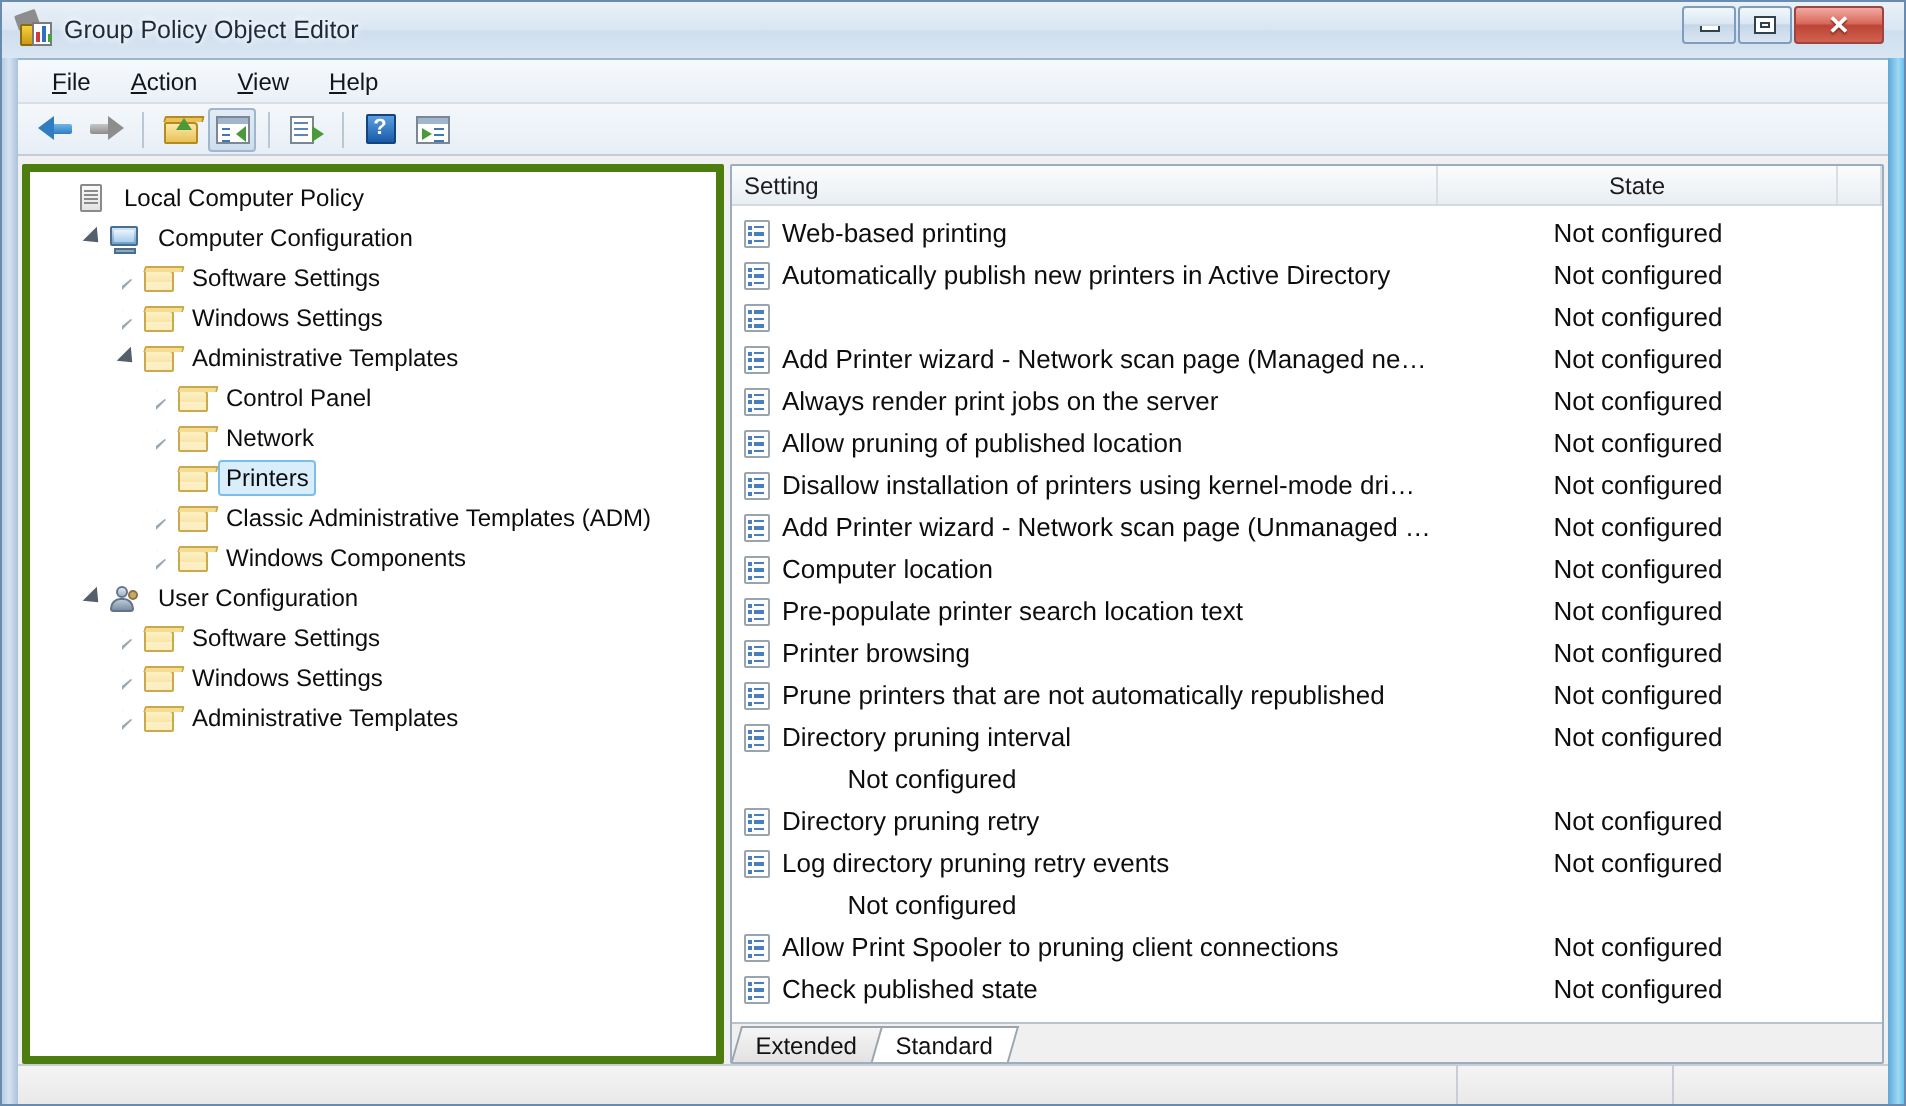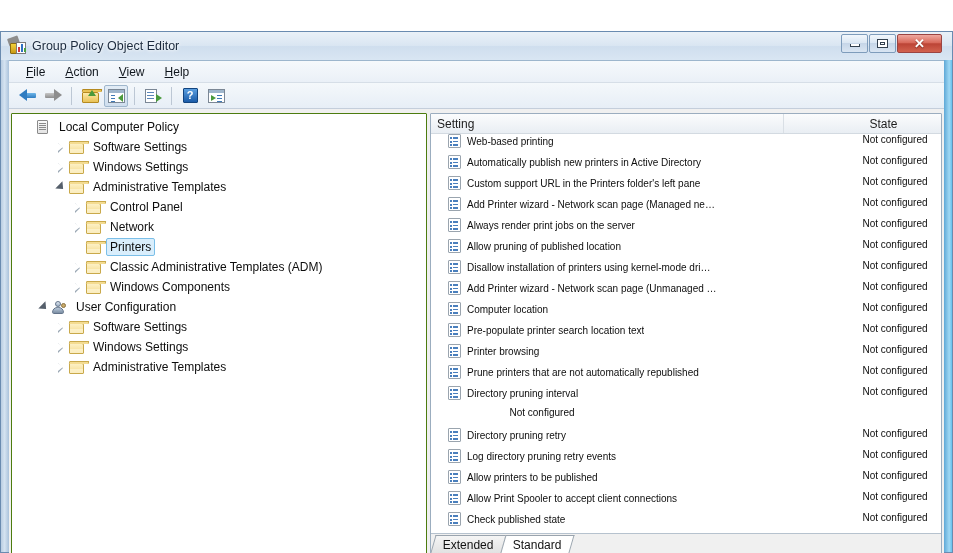--- a/index.html
+++ b/index.html
@@ -10,21 +10,21 @@
     font-family: "Liberation Sans", sans-serif;
     font-size: 12px;
     background: #ffffff;
   }
 
   
   #window {
     position: absolute; inset: 0;
     background: linear-gradient(180deg,#d7e3f0 0%,#c6d6e8 40%,#bdd0e5 100%);
     border: 1px solid #6a8bb0;
-    display: flex; flex-direction: column; margin-top: 31px;
+    display: flex; flex-direction: column;
   }
   #window::before{
     content:""; position:absolute; left:0; top:0; bottom:0; width:8px;
     background: linear-gradient(90deg,#b9cde2 0%,#d5e3f1 45%,#aac2db 100%);
   }
   #window::after{
     content:""; position:absolute; right:0; top:0; bottom:0; width:8px;
     background: linear-gradient(270deg,#66c2ef 0%,#9fd8f4 35%,#5fa8d6 100%);
   }
 
@@ -130,22 +130,22 @@
   .ic-props{width:17px;height:14px;background:#fff;border:1px solid #7b8795;position:relative;}
   .ic-props .hd{position:absolute;left:0;right:0;top:0;height:3px;background:#9fb6cc;}
   .ic-props .ln{position:absolute;right:2px;width:5px;height:1.5px;background:#3f79b5;}
   .ic-props .p1{top:5px;} .ic-props .p2{top:8px;} .ic-props .p3{top:11px;}
   .ic-props .pl{position:absolute;left:2px;top:5px;width:0;height:0;border-top:3.5px solid transparent;border-bottom:3.5px solid transparent;border-left:5px solid #4a9a3c;}
 
   
   #panes { flex:1; display:flex; min-height:0; padding: 4px 2px 0 2px; gap:3px; }
 
   #tree-pane {
-    width: 416px; flex:none; background:#fff;
-    border:1px solid #4d7c0f; border-radius:1px;
+    width: 351px; flex:none; background:#fff;
+    border:4px solid #4d7c0f; border-radius:1px;
     overflow:hidden; position:relative;
   }
   #tree-scroll { height:100%; overflow:hidden; padding-top:3px; }
 
   .tree-row { height:20px; display:flex; align-items:center; white-space:nowrap; font-size:12px; color:#0d0d0d; }
   .tree-row .lbl { padding:1px 3px; border:1px solid transparent; border-radius:2px; }
   .tree-row.selected .lbl { background:#d9eefc; border:1px solid #7bbfe8; }
 
   .exp { width:15px; height:15px; flex:none; position:relative; }
   .exp.collapsed::after{
@@ -189,21 +189,21 @@
   #list-header {
     height:20px; flex:none; display:flex;
     background: linear-gradient(180deg,#fbfcfd 0%,#f2f5f8 50%,#e9eef3 100%);
     border-bottom:1px solid #d3dae1; font-size:12px; color:#1c1c1c;
   }
   .col-setting { width:353px; flex:none; display:flex; align-items:center; padding-left:6px; border-right:1px solid #d9dfe5; }
   .col-state { width:200px; flex:none; display:flex; align-items:center; justify-content:center; border-right:1px solid #d9dfe5; }
   .col-extra { flex:1; border-right:1px solid #d9dfe5; }
 
   #list-body { flex:1; overflow:hidden; }
-  .lrow { height:21px; display:flex; align-items:flex-start; font-size:10px; color:#0d0d0d; white-space:nowrap;padding-left:11px; }
+  .lrow { height:21px; display:flex; align-items:flex-end; font-size:13px; color:#0d0d0d; white-space:nowrap; }
   .lrow .c1 { width:353px; flex:none; display:flex; align-items:center; padding-left:6px; overflow:hidden; }
   .lrow .c2 { width:200px; flex:none; text-align:center; }
   .lrow .name { overflow:hidden; text-overflow:ellipsis; white-space:nowrap; }
 
   .ic-setting { width:13px;height:14px;flex:none;margin-right:6px;position:relative; }
   .ic-setting .pg{position:absolute;inset:0;background:#fff;border:1px solid #9aa4ae;border-radius:1px;}
   .ic-setting .dot{position:absolute;left:2px;width:2px;height:2px;background:#4a7fbd;}
   .ic-setting .ln{position:absolute;left:5px;width:5px;height:1.5px;background:#4a7fbd;}
   .ic-setting .r1{top:3px;} .ic-setting .r2{top:6.5px;} .ic-setting .r3{top:10px;}
 
@@ -338,20 +338,30 @@
               <span class="ti ti-policy">
                 <i class="pg"></i>
                 <i class="ln a"></i>
                 <i class="ln b"></i>
                 <i class="ln c"></i>
                 <i class="ln d"></i>
               </span>
               <span class="lbl">Local Computer Policy</span>
             </div>
             <div class="tree-row">
+              <span style="display:inline-block;width:24px;flex:none"></span>
+              <span class="exp expanded"></span>
+              <span class="ti ti-computer">
+                <i class="mon"></i>
+                <i class="scr"></i>
+                <i class="base"></i>
+              </span>
+              <span class="lbl">Computer Configuration</span>
+            </div>
+            <div class="tree-row">
               <span style="display:inline-block;width:41px;flex:none"></span>
               <span class="exp collapsed"></span>
               <span class="ti ti-folder">
                 <i class="body"></i>
                 <i class="tab"></i>
                 <i class="flap"></i>
               </span>
               <span class="lbl">Software Settings</span>
             </div>
             <div class="tree-row">
@@ -508,21 +518,20 @@
               <span class="c1">
                 <span class="ic-setting">
                   <i class="pg"></i>
                   <i class="dot r1"></i>
                   <i class="ln r1"></i>
                   <i class="dot r2"></i>
                   <i class="ln r2"></i>
                   <i class="dot r3"></i>
                   <i class="ln r3"></i>
                 </span>
-                <span class="name">Custom support URL in the Printers folder's left pane</span>
               </span>
               <span class="c2">Not configured</span>
             </div>
             <div class="lrow">
               <span class="c1">
                 <span class="ic-setting">
                   <i class="pg"></i>
                   <i class="dot r1"></i>
                   <i class="ln r1"></i>
                   <i class="dot r2"></i>
@@ -696,46 +705,34 @@
                   <i class="dot r2"></i>
                   <i class="ln r2"></i>
                   <i class="dot r3"></i>
                   <i class="ln r3"></i>
                 </span>
                 <span class="name">Log directory pruning retry events</span>
               </span>
               <span class="c2">Not configured</span>
             </div>
             <div class="lrow">
-              <span class="c1">
-                <span class="ic-setting">
-                  <i class="pg"></i>
-                  <i class="dot r1"></i>
-                  <i class="ln r1"></i>
-                  <i class="dot r2"></i>
-                  <i class="ln r2"></i>
-                  <i class="dot r3"></i>
-                  <i class="ln r3"></i>
-                </span>
-                <span class="name">Allow printers to be published</span>
-              </span>
-              <span class="c2">Not configured</span>
-            </div>
-            <div class="lrow">
-              <span class="c1">
-                <span class="ic-setting">
-                  <i class="pg"></i>
-                  <i class="dot r1"></i>
-                  <i class="ln r1"></i>
-                  <i class="dot r2"></i>
-                  <i class="ln r2"></i>
-                  <i class="dot r3"></i>
-                  <i class="ln r3"></i>
-                </span>
-                <span class="name">Allow Print Spooler to accept client connections</span>
+              <span class="c2">Not configured</span>
+            </div>
+            <div class="lrow">
+              <span class="c1">
+                <span class="ic-setting">
+                  <i class="pg"></i>
+                  <i class="dot r1"></i>
+                  <i class="ln r1"></i>
+                  <i class="dot r2"></i>
+                  <i class="ln r2"></i>
+                  <i class="dot r3"></i>
+                  <i class="ln r3"></i>
+                </span>
+                <span class="name">Allow Print Spooler to pruning client connections</span>
               </span>
               <span class="c2">Not configured</span>
             </div>
             <div class="lrow">
               <span class="c1">
                 <span class="ic-setting">
                   <i class="pg"></i>
                   <i class="dot r1"></i>
                   <i class="ln r1"></i>
                   <i class="dot r2"></i>

